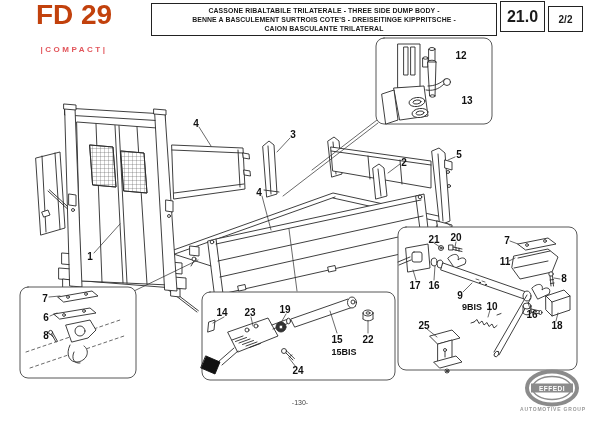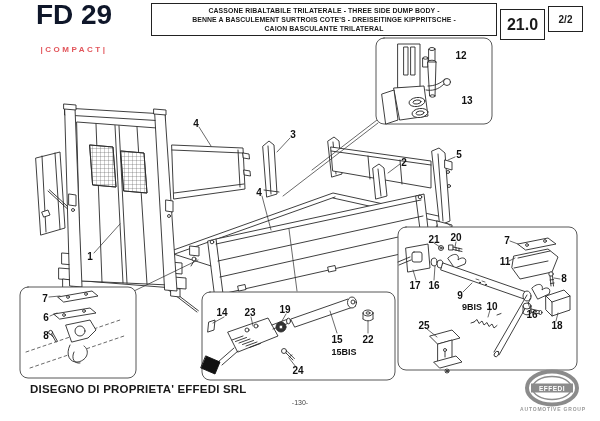--- a/index.html
+++ b/index.html
@@ -1,25 +1,25 @@
 <!DOCTYPE html>
 <html><head>
 <meta charset="utf-8">
 <style>
   html,body{margin:0;padding:0;background:#fff;}
   .page{position:relative;width:600px;height:421px;background:#fff;overflow:hidden;
         font-family:"Liberation Sans",sans-serif;color:#1a1a1a;}
   
   .logo{position:absolute;left:18px;top:1px;width:112px;text-align:center;line-height:1;}
-  .logo-main{font-size:28px;font-weight:900;color:#0f172a;letter-spacing:0;}
+  .logo-main{font-size:28px;font-weight:900;color:#c2410c;letter-spacing:0;}
   .logo-sub{font-size:8px;font-weight:bold;color:#e2555b;letter-spacing:2.5px;margin-top:17px;}
   .title-box{position:absolute;left:151px;top:3px;width:344px;height:31px;border:1.4px solid #222;
              display:flex;flex-direction:column;align-items:center;justify-content:center;
              text-align:center;font-size:6.9px;font-weight:bold;line-height:9px;letter-spacing:.1px;}
-  .num-box{position:absolute;left:500px;top:9px;width:43px;height:29px;border:1.6px solid #222;
+  .num-box{position:absolute;left:500px;top:1px;width:43px;height:29px;border:1.6px solid #222;
            display:flex;align-items:center;justify-content:center;font-size:16px;font-weight:bold;}
   .pageref-box{position:absolute;left:548px;top:6px;width:33px;height:24px;border:1.4px solid #222;
            display:flex;align-items:center;justify-content:center;font-size:10px;font-weight:bold;}
   
   svg.diagram{position:absolute;left:0;top:0;}
   
   .property{position:absolute;left:30px;top:383px;font-size:11.5px;font-weight:bold;letter-spacing:.2px;}
   .pagenum{position:absolute;left:270px;top:399px;width:60px;text-align:center;font-size:7px;color:#444;}
   .logo-sub2{position:absolute;left:512px;top:406px;width:82px;text-align:center;
              font-size:5px;color:#9a9a9a;letter-spacing:.8px;font-weight:bold;}
@@ -286,17 +286,16 @@
     </g>
 
     <g>
       <ellipse cx="552" cy="388" rx="25" ry="16.5" fill="none" stroke="#8b8b8b" stroke-width="4"></ellipse>
       <ellipse cx="552" cy="388" rx="19.5" ry="11.5" fill="none" stroke="#8b8b8b" stroke-width="1.3"></ellipse>
       <rect x="531" y="383.5" width="42" height="9" fill="#8b8b8b"></rect>
       <text x="552" y="390.8" text-anchor="middle" font-family="Liberation Sans, sans-serif" font-size="6.5" font-weight="bold" letter-spacing="0.5" fill="#ffffff">EFFEDI</text>
     </g>
   </svg>
 
-  <div class="property">DISEGNO DI PROPRIETA' EFFEDI SRL</div>
   <div class="pagenum">-130-</div>
   <div class="logo-sub2">AUTOMOTIVE GROUP</div>
 
 </div>
 
 </body></html>

